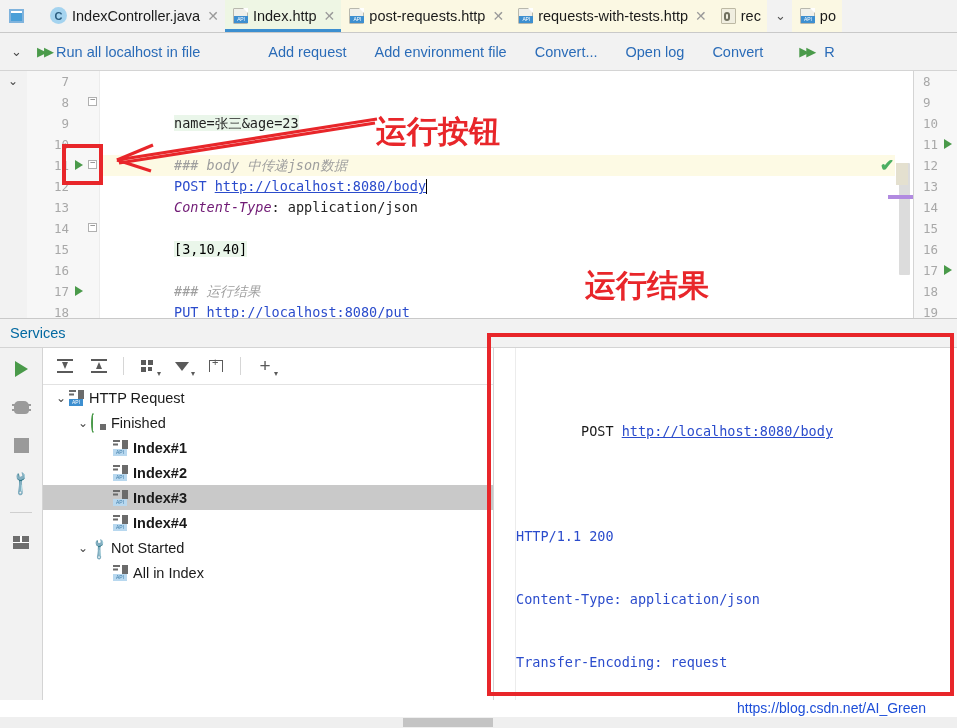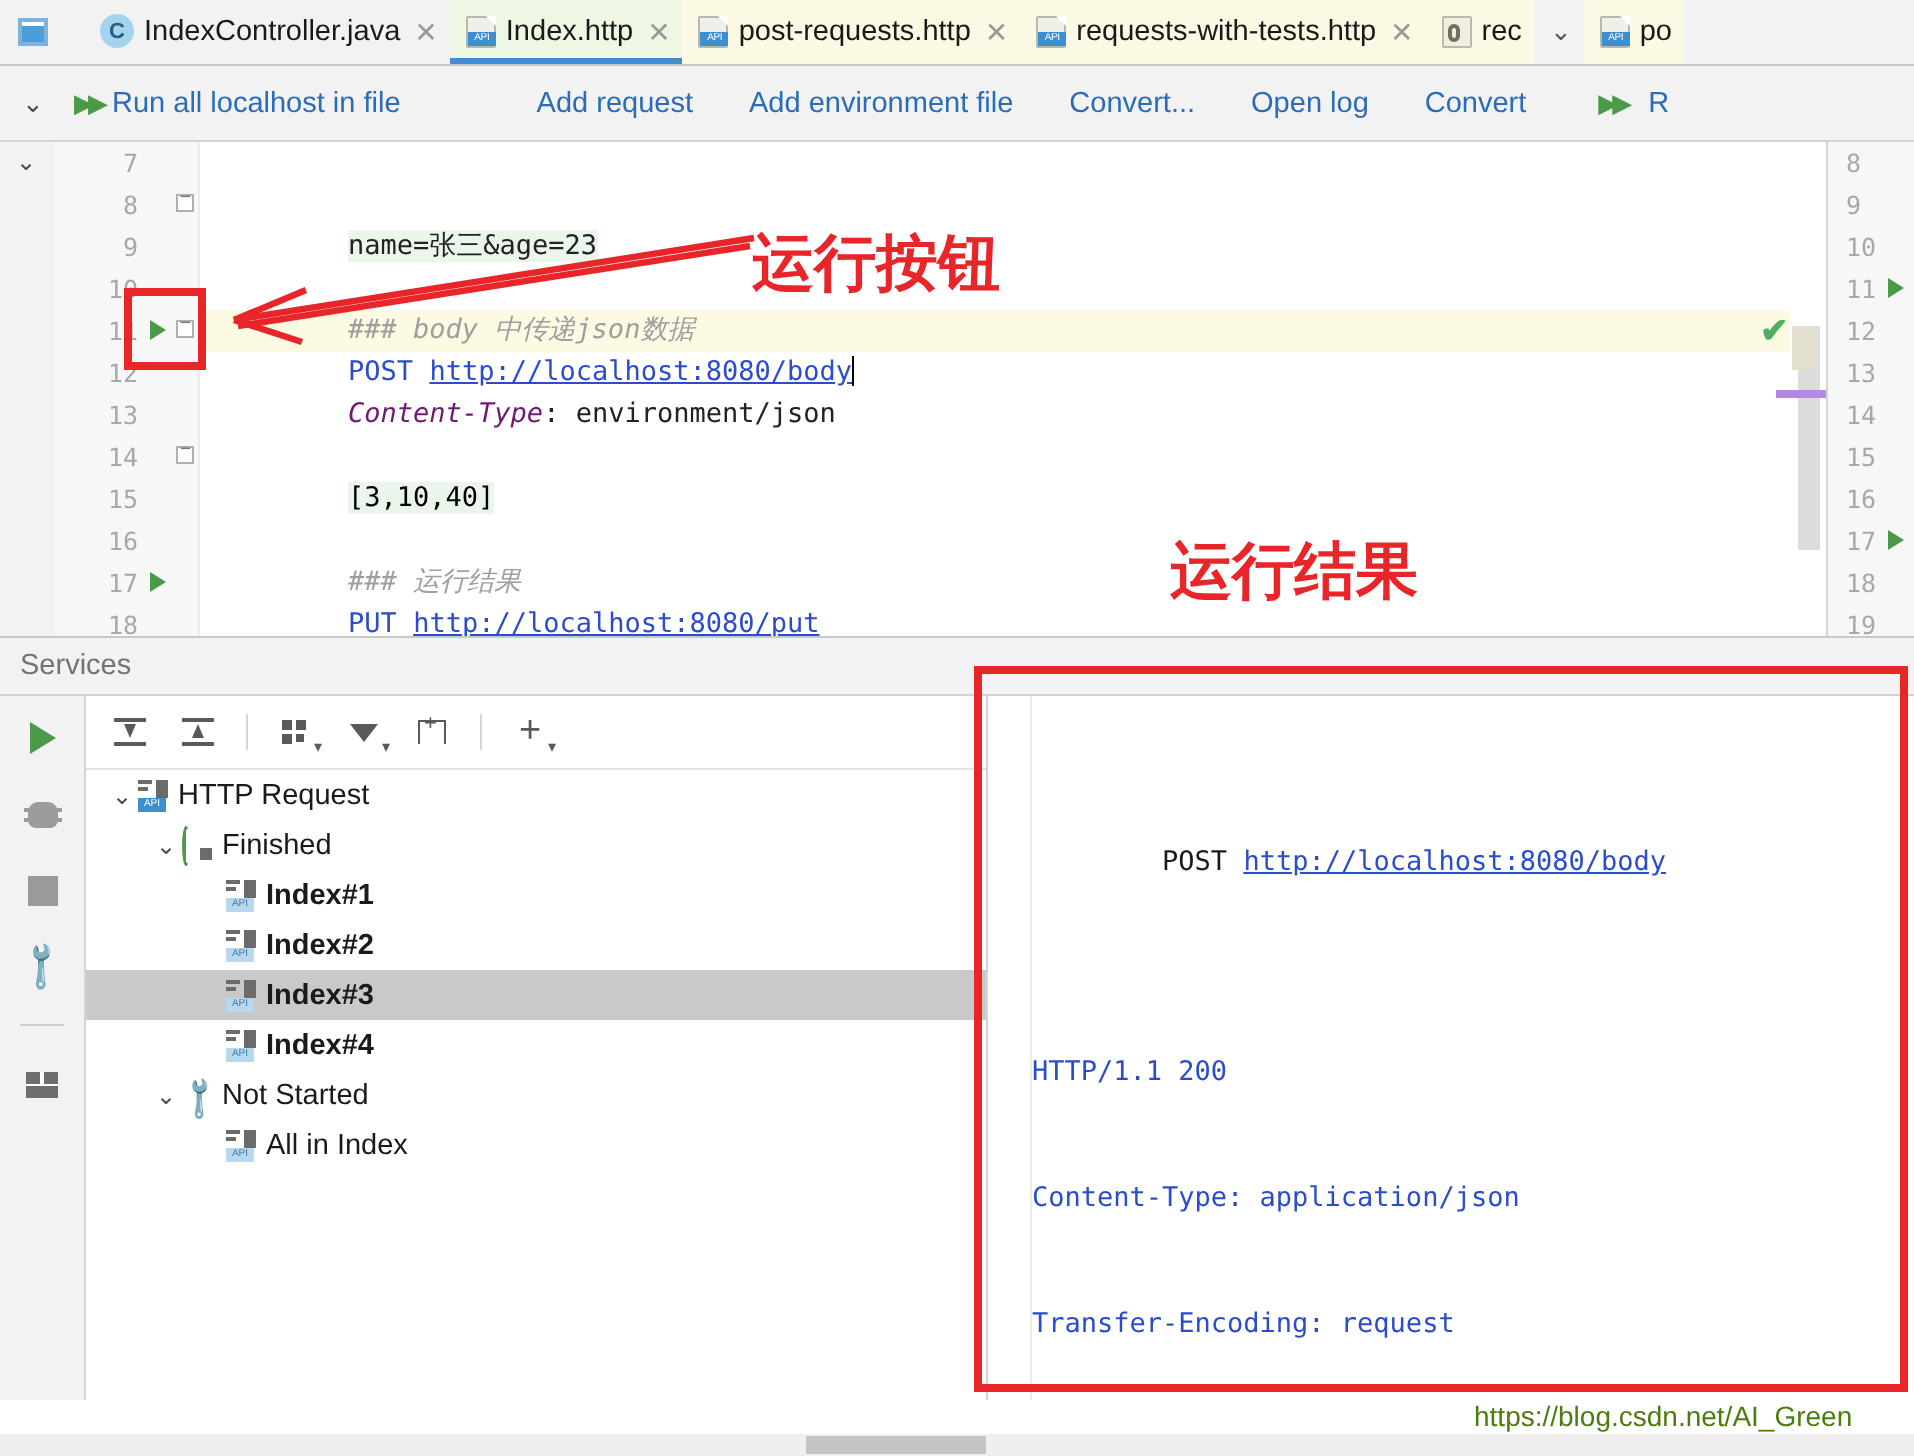--- a/index.html
+++ b/index.html
@@ -133,21 +133,21 @@
   .ed2 .gline2 .num { position:absolute; left:9px; top:3px; }
   .ed2 .gline2 .runtri { position:absolute; left:30px; top:5px;
     width:0;height:0;border-left:8px solid #4a9a4a;
     border-top:5px solid transparent;border-bottom:5px solid transparent; }
 
   
   .svc-header {
     position:absolute; left:0; top:318px; width:957px; height:30px;
     background:#f2f2f2; border-top:1px solid #c9c9c9; border-bottom:1px solid #d4d4d4;
     display:flex; align-items:center; padding-left:10px;
-    font-size:14.5px; color:#737373;
+    font-size:14.5px; color:#0369a1;
   }
   .svc-body { position:absolute; left:0; top:348px; width:957px; height:352px; background:#ffffff; }
   .svc-rail {
     position:absolute; left:0; top:0; width:43px; height:352px;
     background:#f2f2f2; border-right:1px solid #d4d4d4;
     display:flex; flex-direction:column; align-items:center; padding-top:10px; gap:16px;
   }
   .rail-ico { width:22px; height:22px; display:flex; align-items:center; justify-content:center; }
   .rail-sep { width:22px; height:1px; background:#cfcfcf; margin:2px 0; }
   .tri-green { width:0;height:0;border-left:13px solid #4a9a4a;
@@ -219,21 +219,21 @@
   }
   .resp-code .ln { height:21px; }
   .resp-code .u { text-decoration:underline; }
   .resp-code .kw { color:#1a1a1a; }
 
   
   .redbox { position:absolute; border:4px solid #e8262a; }
   .annot { position:absolute; color:#e8262a; font-family:"DejaVu Sans", sans-serif; }
 
   .watermark {
-    position:absolute; left:737px; top:700px; font-size:14px; color:#4d7c0f;
+    position:absolute; left:737px; top:700px; font-size:14px; color:#1d4ed8;
     font-family:"Liberation Sans", sans-serif;
   }
   .hscroll-track { position:absolute; left:0; top:717px; width:957px; height:11px; background:#efefef; }
   .hscroll-thumb { position:absolute; left:403px; top:718px; width:90px; height:9px; background:#c4c4c4; }
   .bottom-strip { position:absolute; left:0; top:700px; width:957px; height:17px; background:#ffffff; }
   .svc-vline { position:absolute; left:493px; top:348px; width:1px; height:370px; background:#d4d4d4; }
 </style>
 </head>
 <body>
 
@@ -380,21 +380,21 @@
       <div class="cline" style="top:21px;">
         <span class="c-txt c-green-bg">name=张三&amp;age=23</span>
       </div>
       <div class="cline" style="top:63px;">
         <span class="c-cmt">### body 中传递json数据</span>
       </div>
       <div class="cline" style="top:84px;">
         <span class="c-kw">POST</span><span class="c-txt"> </span><span class="c-url">http://localhost:8080/body</span><span class="caret"></span>
       </div>
       <div class="cline" style="top:105px;">
-        <span class="c-hdr">Content-Type</span><span class="c-txt">: </span><span class="c-txt">environment/json</span>
+        <span class="c-hdr">Content-Type</span><span class="c-txt">: </span><span class="c-txt">application/json</span>
       </div>
       <div class="cline" style="top:147px;">
         <span class="c-num c-green-bg">[3,10,40]</span>
       </div>
       <div class="cline" style="top:189px;">
         <span class="c-cmt">### 运行结果</span>
       </div>
       <div class="cline" style="top:210px;">
         <span class="c-kw">PUT</span><span class="c-txt"> </span><span class="c-url">http://localhost:8080/put</span>
       </div>

